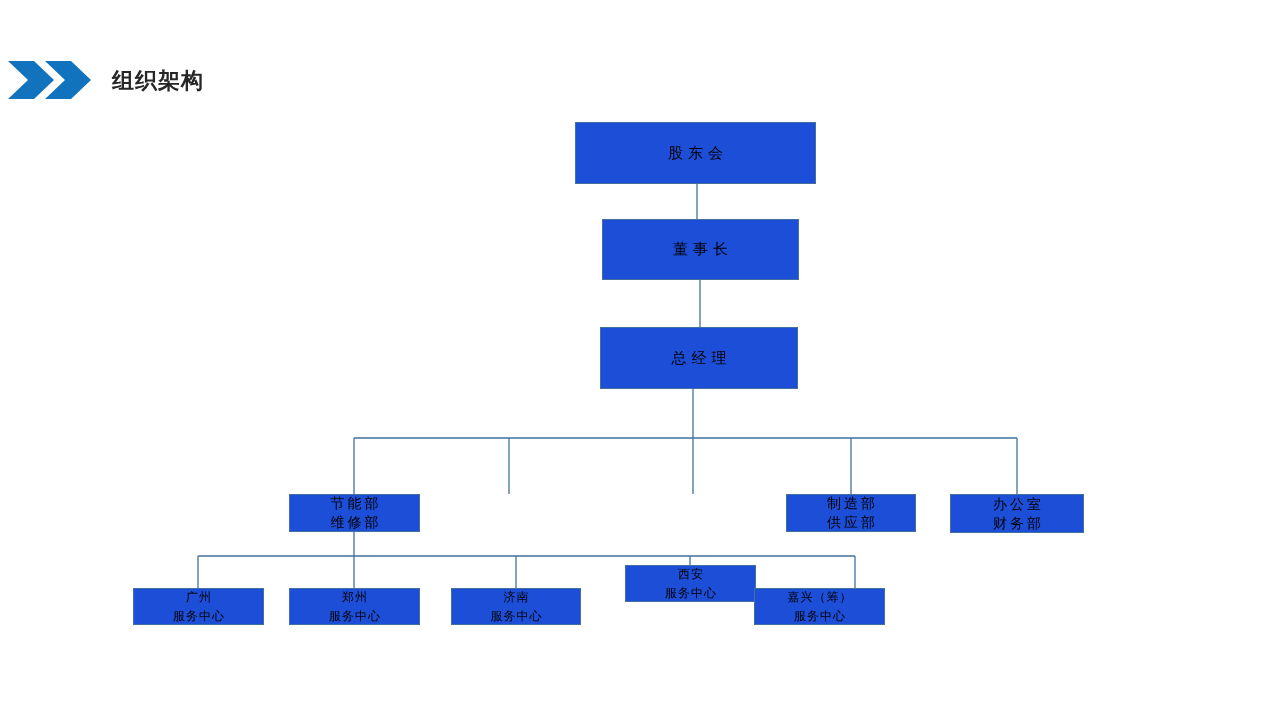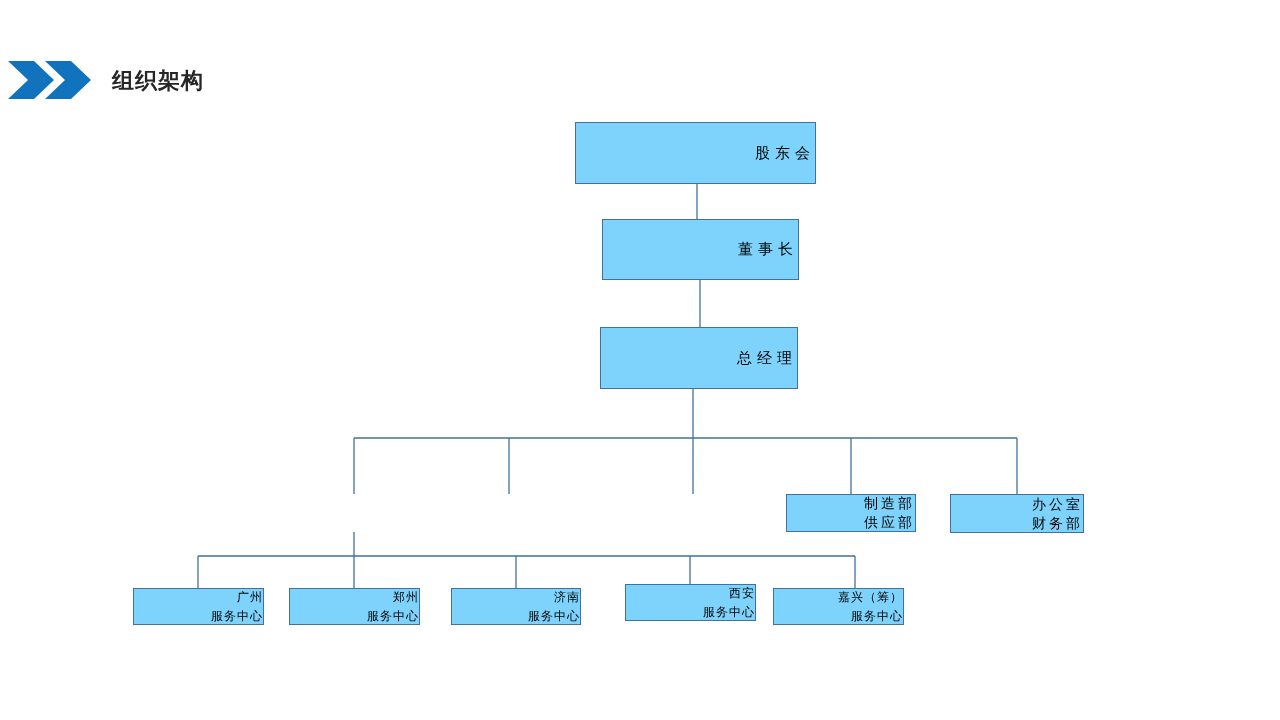--- a/index.html
+++ b/index.html
@@ -42,25 +42,25 @@
   }
   svg.connectors {
     position: absolute;
     left: 0; top: 0;
     width: 1280px; height: 720px;
     pointer-events: none;
   }
   svg.connectors line { stroke: var(--line); stroke-width: 1.3; }
   .node {
     position: absolute;
-    background: #7dd3fc;
+    background: #1d4ed8;
     border: 1.5px solid var(--border);
     display: flex;
     flex-direction: column;
-    align-items: flex-end;
+    align-items: center;
     justify-content: center;
     text-align: center;
     color: var(--node-text);
   }
   .node.big {
     font-size: 15px;
     letter-spacing: 5px;
     text-indent: 5px;
   }
   .node.small {
@@ -116,20 +116,24 @@
   </div>
 
   <div class="node big" style="left:602px;top:219px;width:197px;height:61px">
     <span>董事长</span>
   </div>
 
   <div class="node big" style="left:600px;top:327px;width:198px;height:62px">
     <span>总经理</span>
   </div>
 
+  <div class="node small" style="left:289px;top:494px;width:131px;height:38px">
+    <span>节能部</span>
+    <span>维修部</span>
+  </div>
   <div class="node small" style="left:950px;top:494px;width:134px;height:39px">
     <span>办公室</span>
     <span>财务部</span>
   </div>
   <div class="node small" style="left:786px;top:494px;width:130px;height:38px">
     <span>制造部</span>
     <span>供应部</span>
   </div>
 
   <div class="node center" style="left:133px;top:588px;width:131px;height:37px">
@@ -137,22 +141,22 @@
     <span>服务中心</span>
   </div>
   <div class="node center" style="left:289px;top:588px;width:131px;height:37px">
     <span>郑州</span>
     <span>服务中心</span>
   </div>
   <div class="node center" style="left:451px;top:588px;width:130px;height:37px">
     <span>济南</span>
     <span>服务中心</span>
   </div>
-  <div class="node center" style="left:625px;top:584px;width:131px;height:37px">
+  <div class="node center" style="left:625px;top:565px;width:131px;height:37px">
     <span>西安</span>
     <span>服务中心</span>
   </div>
-  <div class="node center" style="left:773px;top:588px;width:131px;height:37px">
+  <div class="node center" style="left:754px;top:588px;width:131px;height:37px">
     <span>嘉兴（筹）</span>
     <span>服务中心</span>
   </div>
 
 </div>
 
 </body></html>

